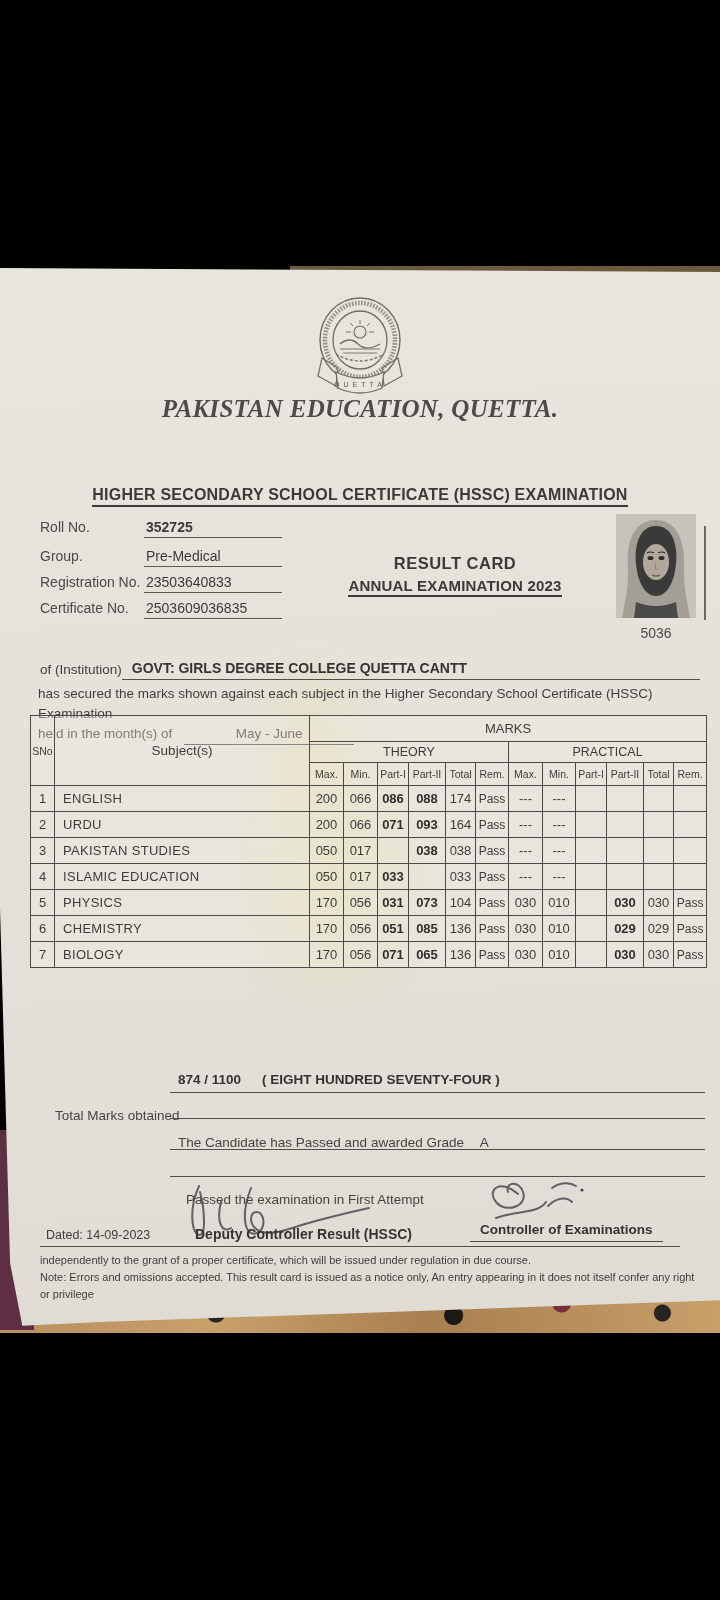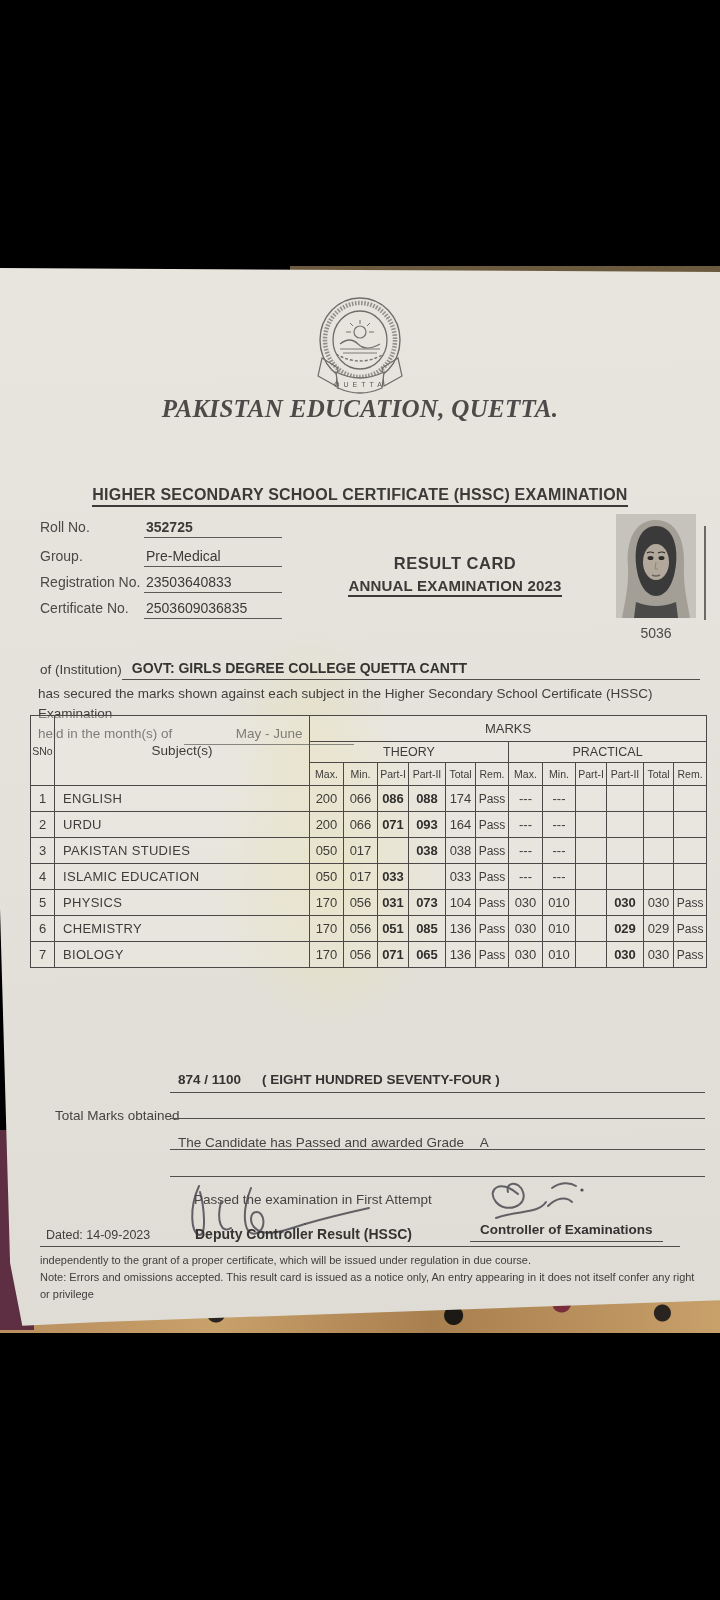--- a/index.html
+++ b/index.html
@@ -300,21 +300,21 @@
     <div style="position:absolute;left:55px;top:4px;" class="sum-label">Total Marks obtained</div>
     <div style="position:absolute;left:178px;top:4px;" class="sum-bold">874 / 1100</div>
     <div style="position:absolute;left:262px;top:4px;" class="sum-bold">( EIGHT HUNDRED SEVENTY-FOUR )</div>
     <div class="rule" style="position:absolute;left:170px;top:24px;width:535px;"></div>
     <div style="position:absolute;left:178px;top:31px;" class="sum-label">
       <span>The Candidate has Passed and awarded Grade</span>
       <span style="margin-left:12px;">A</span>
     </div>
     <div class="rule" style="position:absolute;left:170px;top:50px;width:535px;"></div>
     <div class="rule" style="position:absolute;left:170px;top:81px;width:535px;"></div>
-    <div style="position:absolute;left:194px;top:88px;" class="sum-label">Passed the examination in First Attempt</div>
+    <div style="position:absolute;left:186px;top:88px;" class="sum-label">Passed the examination in First Attempt</div>
     <div class="rule" style="position:absolute;left:170px;top:108px;width:535px;"></div>
   </div>
 
   <svg class="abs sig" style="left:185px;top:912px;" width="190" height="66" viewBox="0 0 190 66">
     <path d="M14,6 C4,28 6,52 14,55 C22,57 19,26 15,12"></path>
     <path d="M36,22 C31,42 37,54 46,48"></path>
     <path d="M66,8 C55,36 60,58 72,53 C82,48 79,32 72,32 C65,32 64,42 70,48 C80,58 102,50 120,44"></path>
     <path d="M120,44 C144,37 166,32 184,28"></path>
   </svg>
   <svg class="abs sig" style="left:478px;top:908px;" width="120" height="60" viewBox="0 0 120 60">

